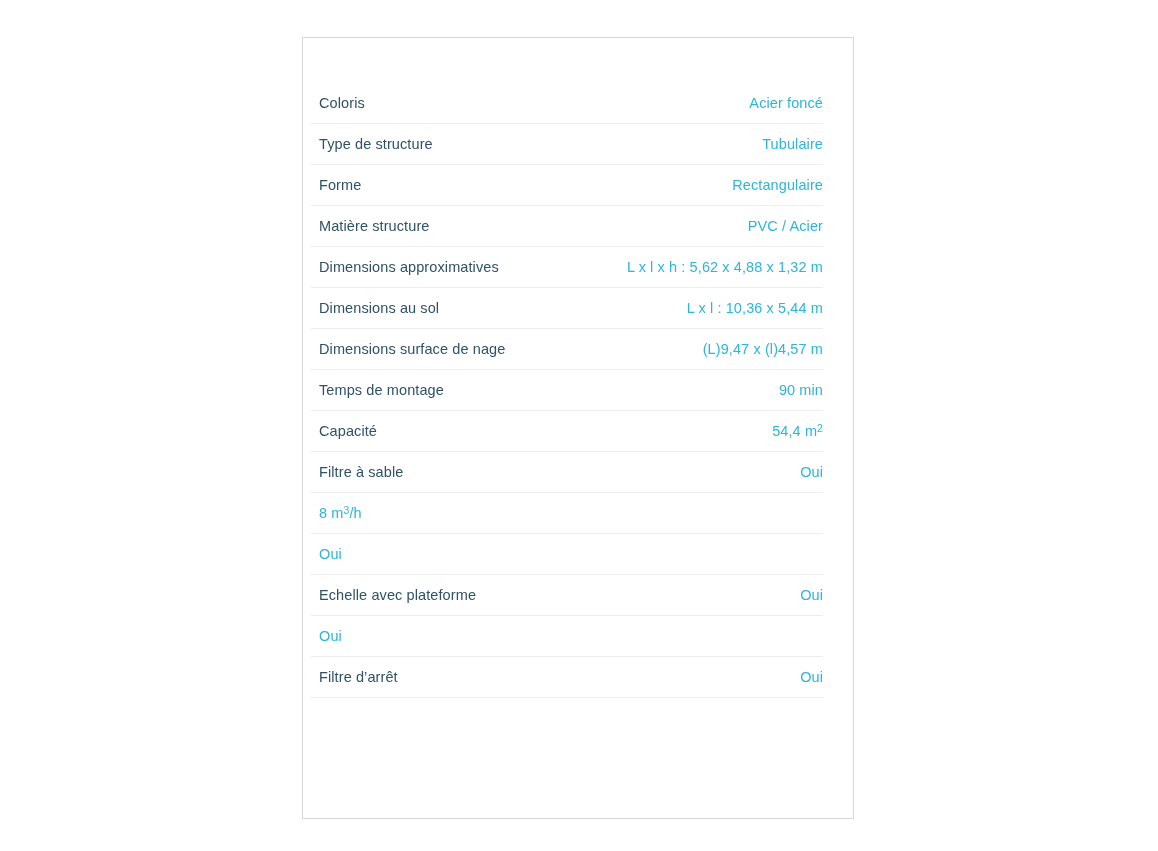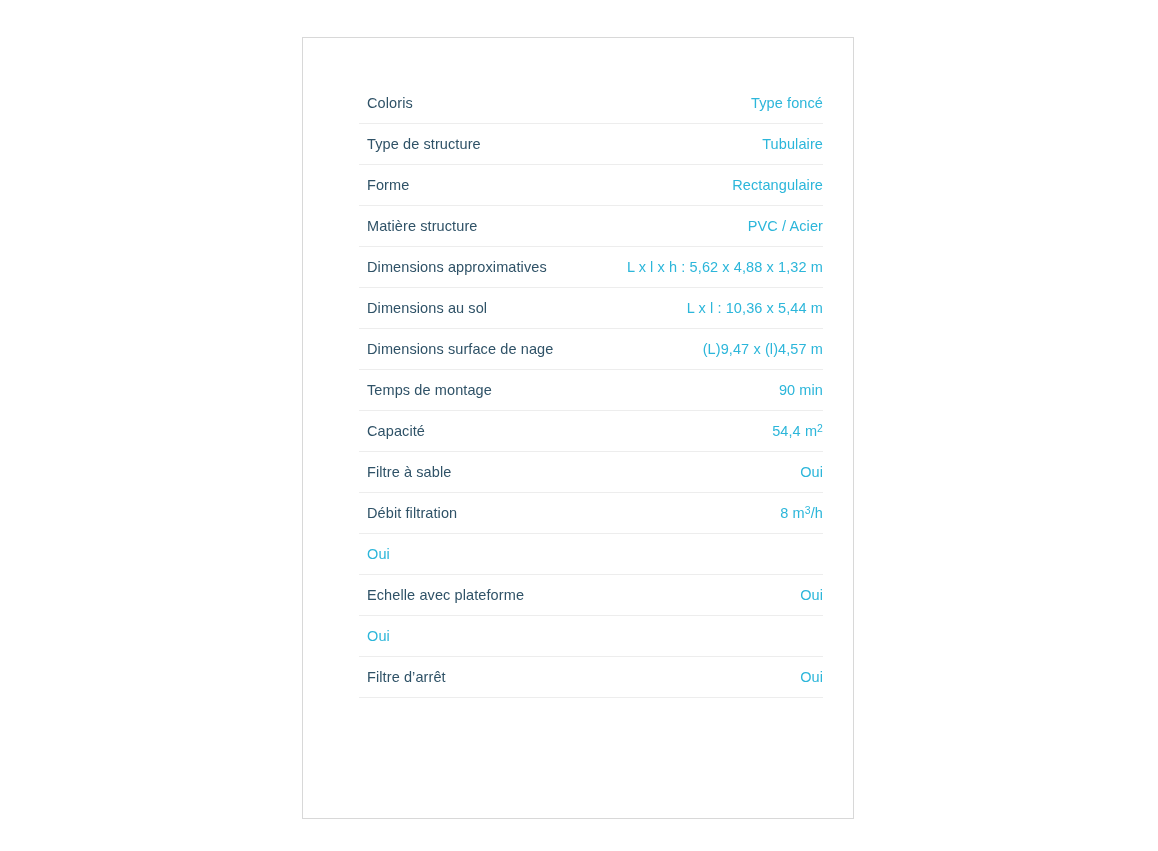--- a/index.html
+++ b/index.html
@@ -25,21 +25,20 @@
   
   .spec-card {
     position: absolute;
     left: 302px;
     top: 37px;
     width: 552px;
     height: 782px;
     box-sizing: border-box;
     background: #ffffff;
     border: 1px solid #d8d8d8;
-    padding-left: 48px;
   }
 
   .spec-table {
     box-sizing: border-box;
     width: 100%;
     padding: 45px 30px 0 8px;
   }
 
   .spec-row {
     display: flex;
@@ -75,21 +74,21 @@
   }
 </style>
 </head>
 <body>
 
 <div class="page">
   <div class="spec-card">
     <div class="spec-table">
         <div class="spec-row">
           <span class="spec-label">Coloris</span>
-          <span class="spec-value">Type foncé</span>
+          <span class="spec-value">Acier foncé</span>
         </div>
         <div class="spec-row">
           <span class="spec-label">Type de structure</span>
           <span class="spec-value">Tubulaire</span>
         </div>
         <div class="spec-row">
           <span class="spec-label">Forme</span>
           <span class="spec-value">Rectangulaire</span>
         </div>
         <div class="spec-row">
@@ -114,21 +113,20 @@
         </div>
         <div class="spec-row">
           <span class="spec-label">Capacité</span>
           <span class="spec-value">54,4 m<sup>2</sup></span>
         </div>
         <div class="spec-row">
           <span class="spec-label">Filtre à sable</span>
           <span class="spec-value">Oui</span>
         </div>
         <div class="spec-row">
-          <span class="spec-label">Débit filtration</span>
           <span class="spec-value">8 m<sup>3</sup>/h</span>
         </div>
         <div class="spec-row">
           <span class="spec-value">Oui</span>
         </div>
         <div class="spec-row">
           <span class="spec-label">Echelle avec plateforme</span>
           <span class="spec-value">Oui</span>
         </div>
         <div class="spec-row">

